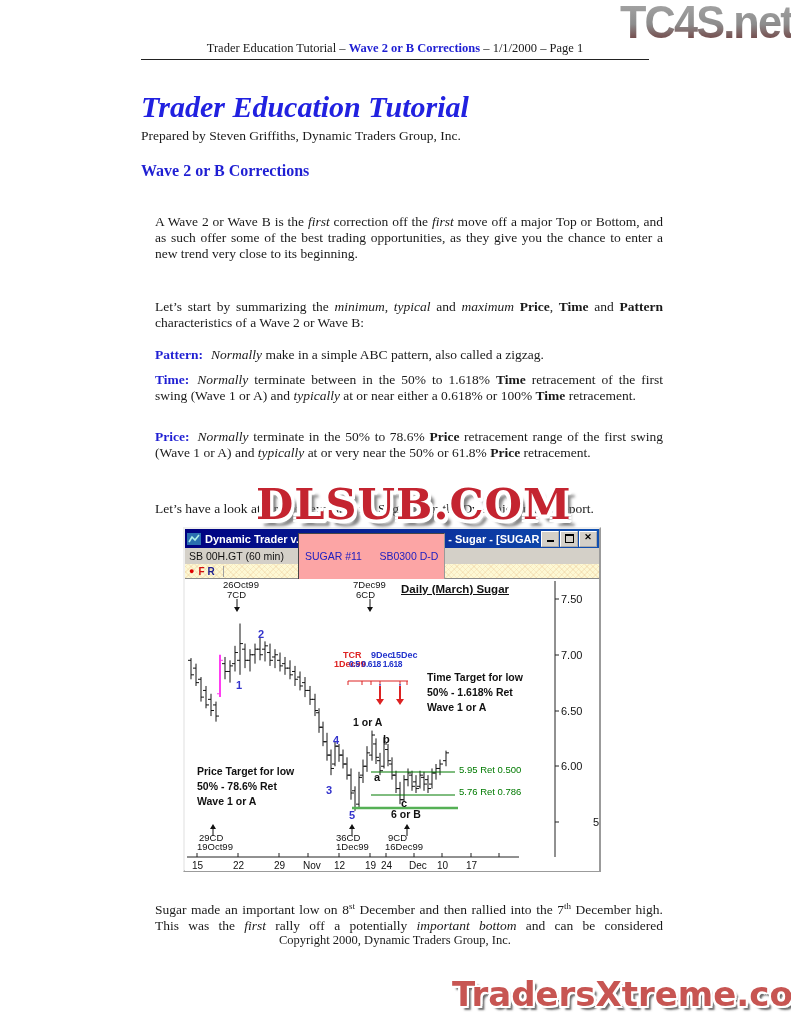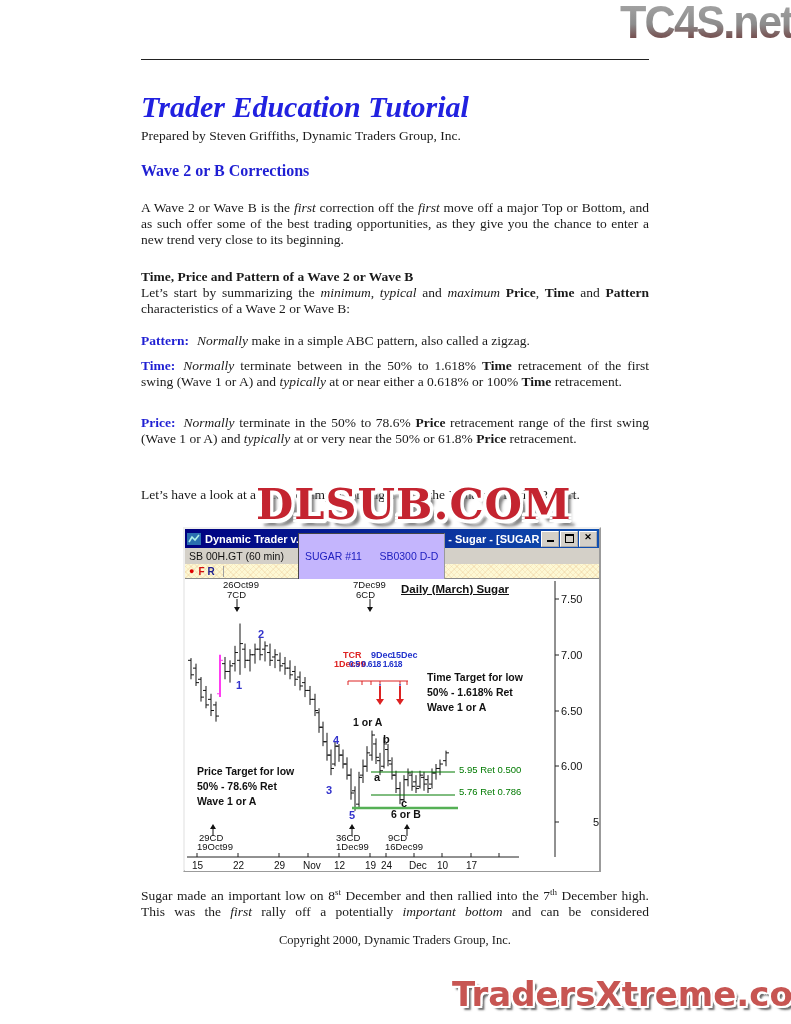--- a/index.html
+++ b/index.html
@@ -7,21 +7,21 @@
         font-family:"Liberation Serif",serif;color:#1a1a1a;}
   
   .abs{position:absolute;}
   .content{left:141px;width:508px;}
   .hdrline{top:41px;text-align:center;font-size:12.5px;}
   .hdr-blue{color:#1f1fd3;font-weight:bold;}
   .rule{top:59px;height:0;border-top:1.6px solid #222;}
   .doctitle{top:90px;font-size:30px;font-weight:bold;font-style:italic;color:#2121e0;}
   .byline{top:128px;font-size:13.5px;}
   .secthead{top:162px;font-size:16px;font-weight:bold;color:#1f1fd3;}
-  .bodytext{margin:0;font-size:13.5px;line-height:16px;text-align:justify;}
+  .bodytext{margin:14px;font-size:13.5px;line-height:16px;text-align:justify;}
   .i{font-style:italic;}
   .b{font-weight:bold;}
   .lbl{color:#1f1fd3;font-weight:bold;margin-right:8px;}
   .force-justify{text-align-last:justify;}
   .footer{top:933px;text-align:center;font-size:12.5px;}
   sup{font-size:9px;vertical-align:super;line-height:0;}
   
   .wm{position:absolute;white-space:nowrap;pointer-events:none;}
   .wm-top{top:-6px;right:-2px;font-family:"Liberation Sans",sans-serif;font-weight:bold;
           font-size:47px;letter-spacing:-2px;transform:scaleX(.92);transform-origin:right top;
@@ -46,21 +46,21 @@
             white-space:nowrap;overflow:hidden;}
   .titlebar .ttl{flex:1 1 auto;overflow:hidden;margin-left:4px;}
   .appicon{width:14px;height:12px;flex:0 0 auto;}
   .winbtn{flex:0 0 auto;width:16px;height:14px;background:#d4d0c8;border:1px outset #fff;
           margin-left:1px;font-size:9px;line-height:11px;text-align:center;color:#000;
           font-weight:bold;font-family:"Liberation Sans",sans-serif;}
   .winbtn .sq{display:inline-block;width:7px;height:6px;border:1px solid #000;border-top-width:2px;margin-top:2px;}
   .winbtn .mn{display:inline-block;width:7px;height:8px;border-bottom:2px solid #000;}
   .symbolbar{height:16px;background:#d4d0c8;display:flex;align-items:center;font-size:10.5px;
              padding:0 4px;color:#111;}
-  .symtab{background:#c4b5fd;border:1px inset #9a9a9a;color:#2020c0;font-size:10.5px;
+  .symtab{background:#fca5a5;border:1px inset #9a9a9a;color:#2020c0;font-size:10.5px;
           padding:16px 6px;margin-left:14px;height:13px;line-height:13px;white-space:pre;}
   .quotebar{height:14px;background-color:#fdf8d4;border-bottom:1px solid #8a8a8a;
             background-image:repeating-linear-gradient(45deg,rgba(228,178,122,.20) 0 1px,transparent 1px 4px),
                              repeating-linear-gradient(-45deg,rgba(228,178,122,.20) 0 1px,transparent 1px 4px);
             display:flex;align-items:center;font-size:10px;color:#111;padding:0 4px;white-space:nowrap;}
   .qdot{color:#e00000;font-size:9px;margin-right:4px;}
   .qf{color:#d01010;font-weight:bold;margin-right:3px;}
   .qr{color:#202090;font-weight:bold;margin-right:8px;}
   .qsep{width:1px;height:11px;background:#a0a0a0;margin-right:7px;}
   .qv{margin-right:11px;margin-top:37px;}
@@ -78,36 +78,39 @@
   .cl.blu9{color:#2233cc;font-weight:bold;font-size:8.5px;letter-spacing:-.4px;}
   .cl.grn{color:#007a00;font-size:9.5px;}
   .cl.axis{font-size:11px;}
   .cl.axis10{font-size:10px;}
 </style>
 </head>
 <body>
 
 <div class="page">
 
+  <div class="abs content hdrline">
+    <span>Trader Education Tutorial – </span><span class="hdr-blue">Wave 2 or B Corrections</span><span> – 1/1/2000 – Page 1</span>
+  </div>
   <div class="abs content rule"></div>
 
   <div class="wm wm-top">TC4S.net</div>
   <div class="wm wm-mid">DLSUB.COM</div>
   <div class="wm wm-bottom">TradersXtreme.com</div>
 
   <div class="abs content doctitle">Trader Education Tutorial</div>
   <div class="abs content byline">Prepared by Steven Griffiths, Dynamic Traders Group, Inc.</div>
   <div class="abs content secthead">Wave 2 or B Corrections</div>
 
   <p class="abs content bodytext" style="top:200px">
     <span>A Wave 2 or Wave B is the </span><span class="i">first</span><span> correction off the </span><span class="i">first</span><span> move off a major Top or Bottom, and as such offer some of the best trading opportunities, as they give you the chance to enter a new trend very close to its beginning.</span>
   </p>
 
   <p class="abs content bodytext" style="top:269px">
-    <span class="b">Time, Price and Pattern of a Wave 2 or Wave B</span><br>
+    <br>
     <span>Let’s start by summarizing the </span><span class="i">minimum</span><span>, </span><span class="i">typical</span><span> and </span><span class="i">maximum</span><span> </span><span class="b">Price</span><span>, </span><span class="b">Time</span><span> and </span><span class="b">Pattern</span><span> characteristics of a Wave 2 or Wave B:</span>
   </p>
 
   <p class="abs content bodytext" style="top:333px">
     <span class="lbl">Pattern:</span><span class="i">Normally</span><span> make in a simple ABC pattern, also called a zigzag.</span>
   </p>
 
   <p class="abs content bodytext" style="top:358px">
     <span class="lbl">Time:</span><span class="i">Normally</span><span> terminate between in the 50% to 1.618% </span><span class="b">Time</span><span> retracement of the first swing (Wave 1 or A) and </span><span class="i">typically</span><span> at or near either a 0.618% or 100% </span><span class="b">Time</span><span> retracement.</span>
   </p>

